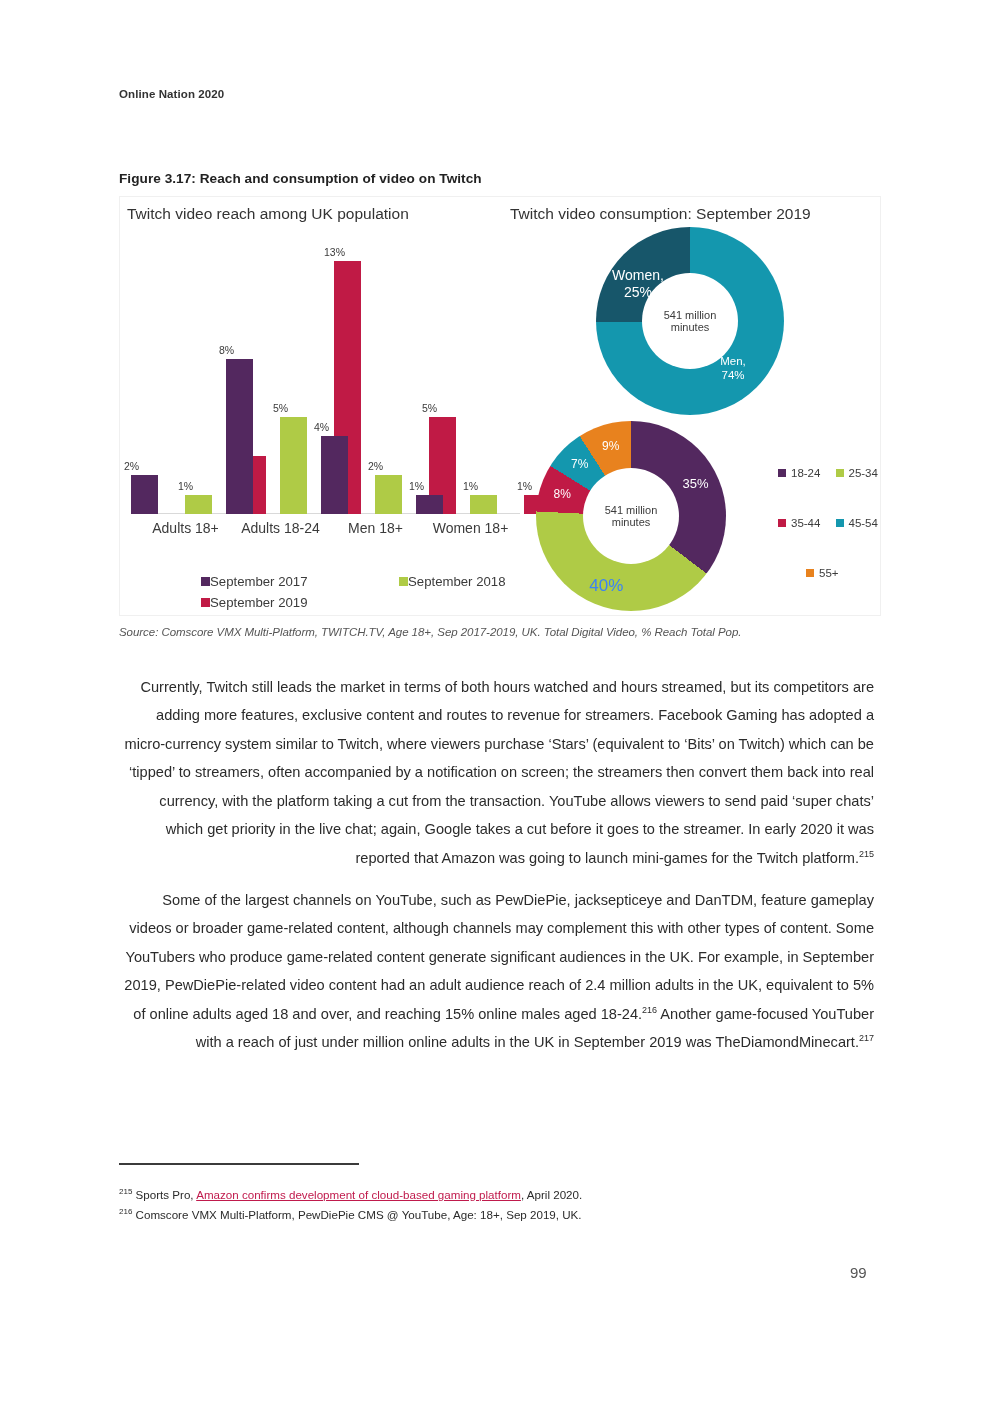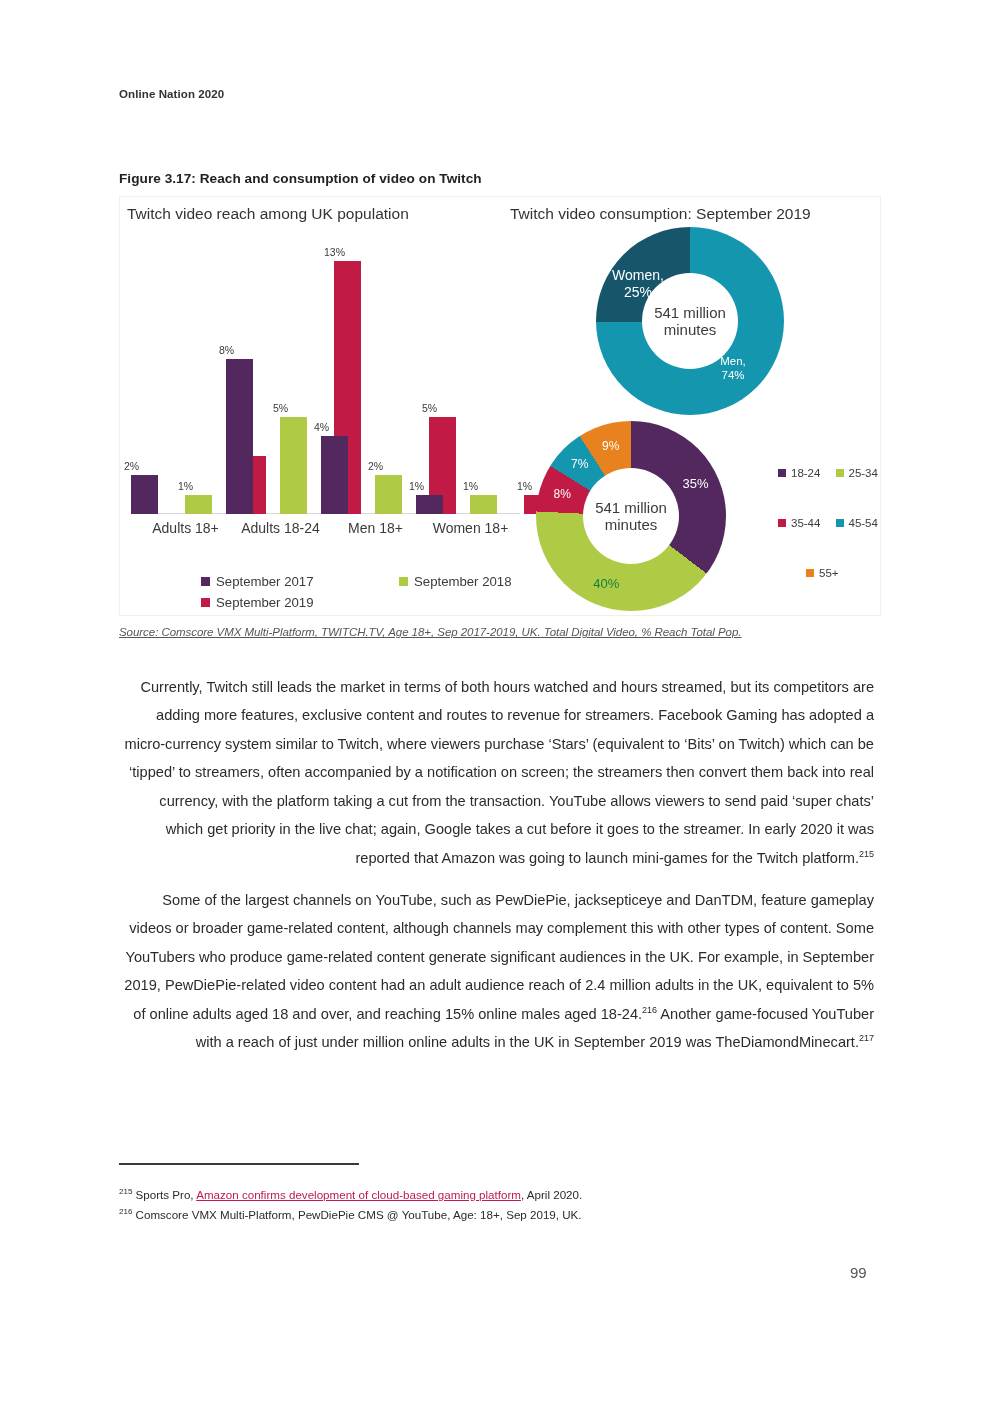--- a/index.html
+++ b/index.html
@@ -134,21 +134,20 @@
     left: 50px;
     top: 332px;
     width: 340px;
     font-size: 13.2px;
     color: #3b3b3b;
   }
   .leg-row { display: flex; }
   .leg-item {
     display: flex;
     align-items: center;
-    gap: 6px;
     white-space: nowrap;
     padding-left: 23px;
   }
   .leg-item.c1 { width: 175px; }
   .sw {
     width: 9px; height: 9px;
     display: inline-block;
     flex: 0 0 auto;
   }
 
@@ -182,21 +181,21 @@
     margin: 0;
   }
   .hole-inner {
     position: absolute;
     border-radius: 50%;
     background: #fff;
     display: flex;
     flex-direction: column;
     align-items: center;
     justify-content: center;
-    font-size: 15px;
+    font-size: 11px;
   }
 
   
   #donut2 {
     left: 26px; top: 194px;
     width: 190px; height: 190px;
   }
 
   .donut2-legend {
     position: absolute;
@@ -221,21 +220,20 @@
 
   
   .source-line {
     position: absolute;
     left: 119px;
     top: 598px;
     font-size: 11.5px;
     font-style: italic;
     color: #555555;
     letter-spacing: -0.05px;
-    text-decoration: underline;
   }
 
   
   .body-para {
     position: absolute;
     left: 119px;
     width: 755px;
     font-size: 14.6px;
     line-height: 28.5px;
     color: #2b2b2b;
@@ -394,21 +392,21 @@
         <div>Men,</div>
         <div>74%</div>
       </div>
 
       <div class="donut" id="donut2" style="background: conic-gradient(rgb(83, 40, 95) 0deg, rgb(83, 40, 95) 127.273deg, rgb(175, 203, 70) 127.273deg, rgb(175, 203, 70) 272.727deg, rgb(192, 26, 69) 272.727deg, rgb(192, 26, 69) 301.818deg, rgb(20, 151, 174) 301.818deg, rgb(20, 151, 174) 327.273deg, rgb(232, 130, 30) 327.273deg, rgb(232, 130, 30) 360deg);"></div>
       <div class="hole-inner" id="donut2-hole" style="left: 73px; top: 241px; width: 96px; height: 96px;">
         <div>541 million</div>
         <div>minutes</div>
       </div>
       <div class="slice-label" id="d2-l0" style="left: 165.512px; top: 249.027px; width: 40px; font-size: 13px; color: rgb(255, 255, 255);">35%</div>
-      <div class="slice-label" id="d2-l1" style="left: 76.3745px; top: 348.658px; width: 40px; font-size: 13px; color: #15803d;">40%</div>
+      <div class="slice-label" id="d2-l1" style="left: 76.3745px; top: 348.658px; width: 40px; font-size: 17px; color: #3b82f6;">40%</div>
       <div class="slice-label" id="d2-l2" style="left: 32.247px; top: 259.622px; width: 40px; font-size: 12px; color: rgb(255, 255, 255);">8%</div>
       <div class="slice-label" id="d2-l3" style="left: 49.686px; top: 230.494px; width: 40px; font-size: 12px; color: rgb(255, 255, 255);">7%</div>
       <div class="slice-label" id="d2-l4" style="left: 80.7153px; top: 211.917px; width: 40px; font-size: 12px; color: rgb(255, 255, 255);">9%</div>
 
       <div class="donut2-legend">
         <div class="d2-row">
           <div class="d2-item">
             <span class="d2-sw" id="d2sw0" style="background: rgb(83, 40, 95);"></span>
             <span>18-24</span>
           </div>

